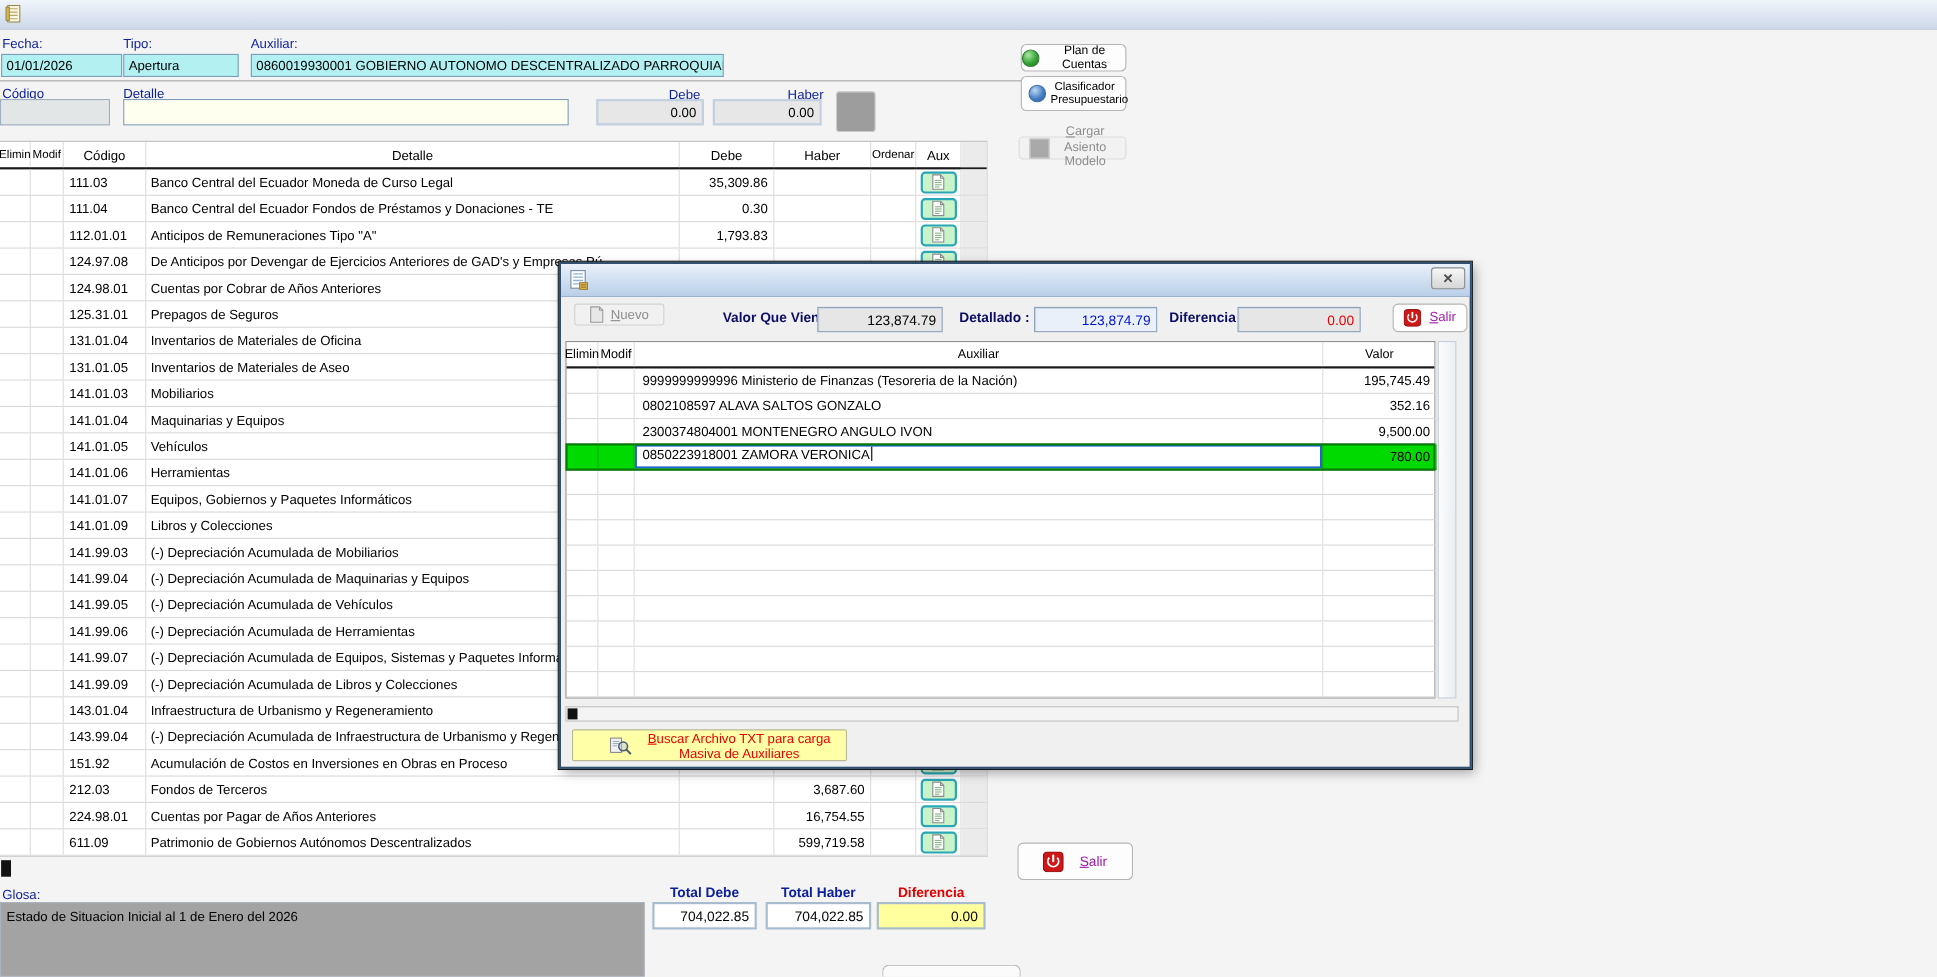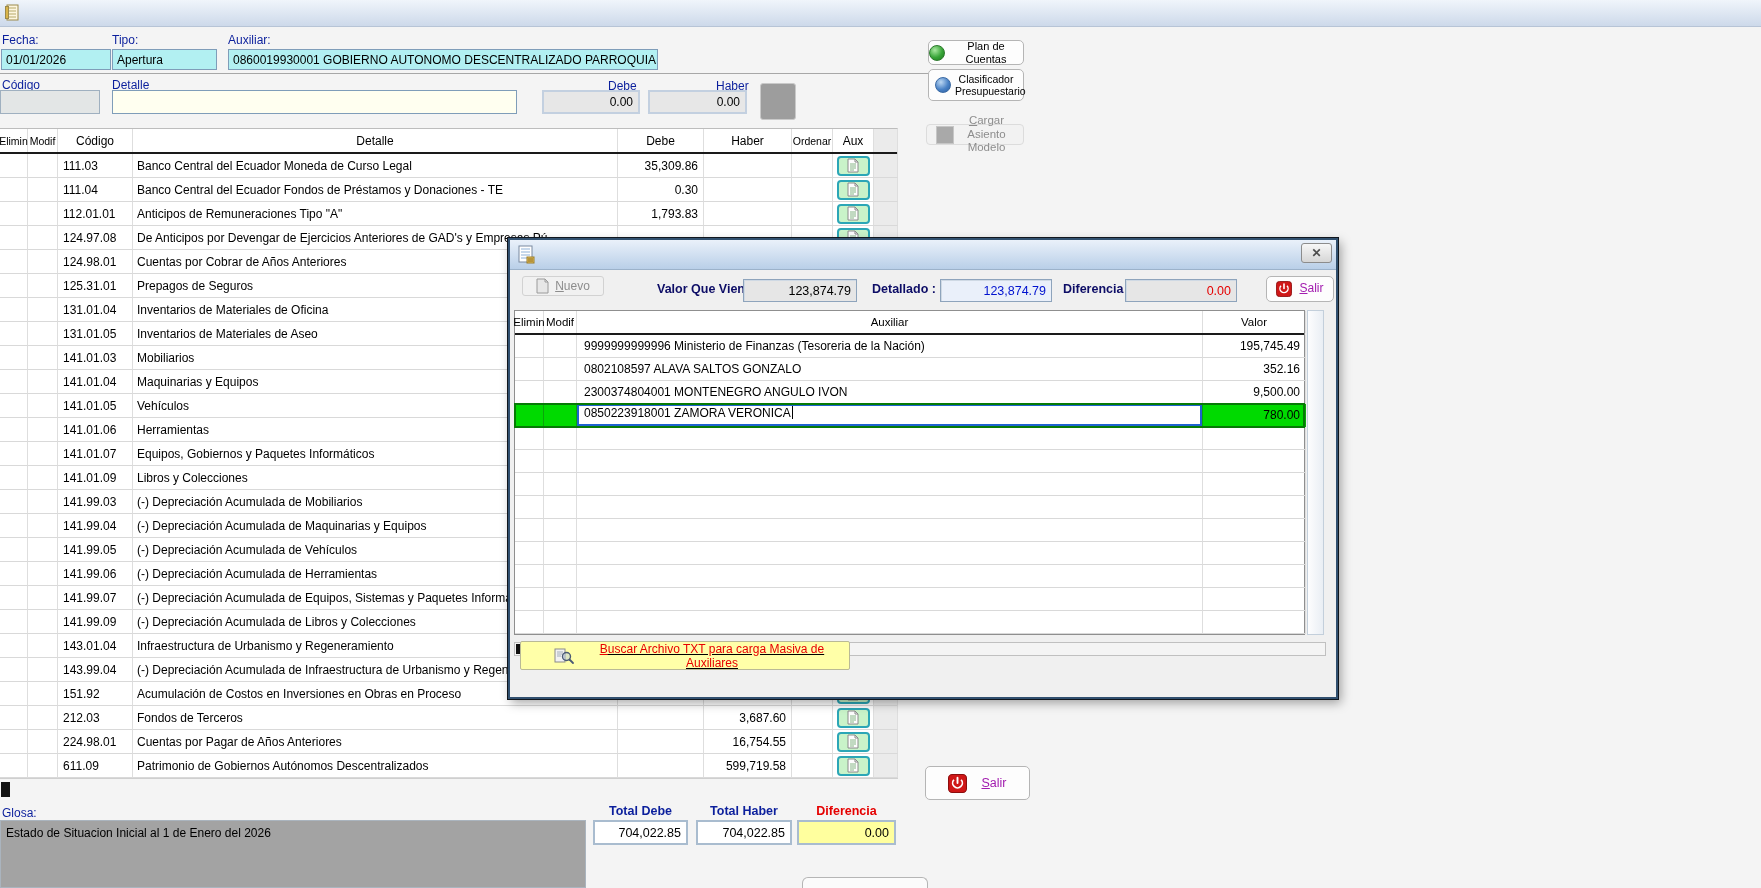--- a/index.html
+++ b/index.html
@@ -817,21 +817,21 @@
           <div class="dcell"></div>
         </div>
       </div>
   </div>
   <div class="abs vscroll" style="left:797px;top:70px;width:17px;height:325px;"></div>
 
   <div class="abs hscroll" style="left:4px;top:402px;width:812px;height:14px;border:1px solid #c0c0c0;">
     <div class="abs scroll-thumb" style="left:1px;top:1px;width:9px;height:10px;"></div>
   </div>
 
-  <button class="abs yellow-btn" style="left:10px;top:401px;width:330px;height:29px;text-decoration:underline;">
+  <button class="abs yellow-btn" style="left:10px;top:423px;width:250px;height:29px;">
     <svg style="margin-left:32px;" width="22" height="18" viewBox="0 0 22 18">
       <rect x="2" y="2" width="10" height="13" fill="#f2f2f2" stroke="#8a8a8a"></rect>
       <path d="M4 5h6M4 7h6M4 9h4" stroke="#9aa6b4" stroke-width="0.9"></path>
       <circle cx="13.5" cy="9.5" r="4" fill="rgba(180,200,230,.45)" stroke="#4a5a74" stroke-width="1.4"></circle>
       <path d="M16.5 12.5l3.5 3.5" stroke="#4a5a74" stroke-width="1.8" stroke-linecap="round"></path>
     </svg>
     <span class="lbl"><u>B</u>uscar Archivo TXT para carga Masiva de Auxiliares</span>
   </button>
 </div>
 

